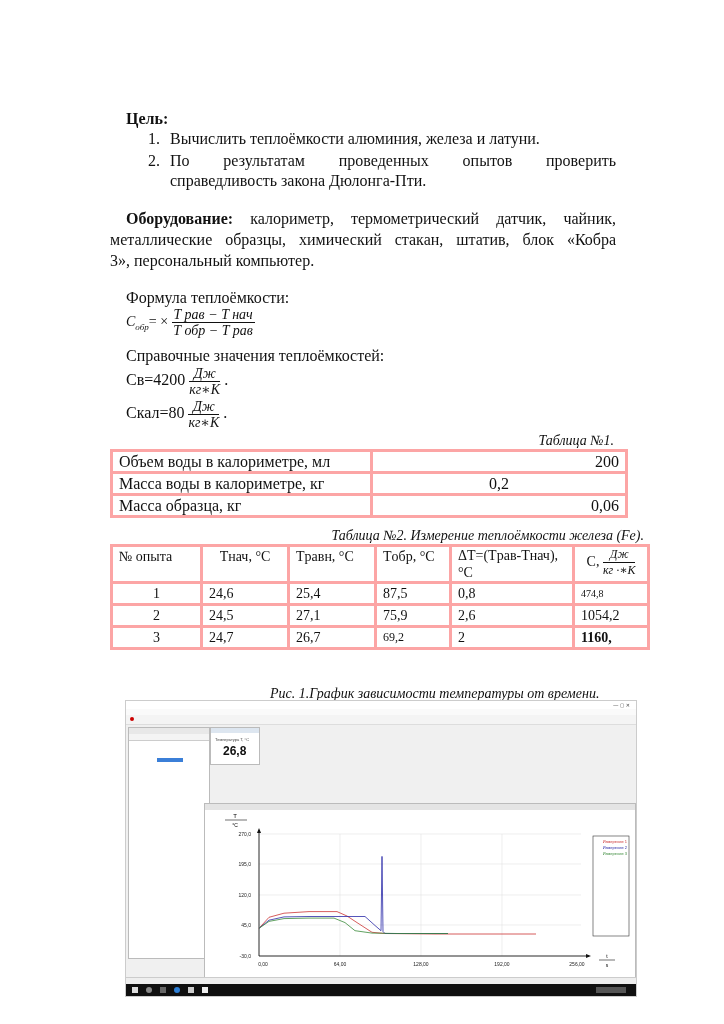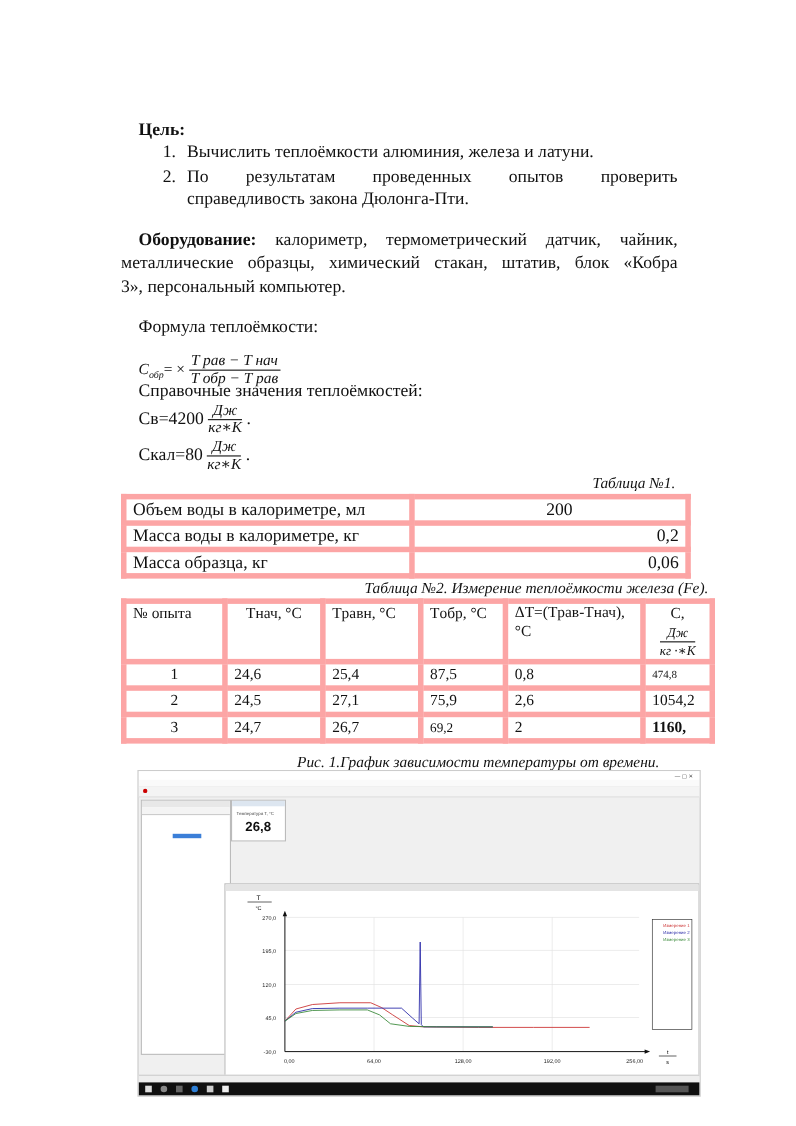--- a/index.html
+++ b/index.html
@@ -3,21 +3,21 @@
 <meta charset="utf-8">
 <style>
   html,body{margin:0;padding:0;background:#fff;}
   body{width:724px;height:1024px;position:relative;overflow:hidden;font-family:"Liberation Serif","DejaVu Serif",serif;color:#111;}
   .abs{position:absolute;}
   .t16{font-size:16px;line-height:22px;}
   .bold{font-weight:bold;}
   .ital{font-style:italic;}
   .just{text-align:justify;text-align-last:justify;}
   table.grid{border-collapse:collapse;position:absolute;}
-  table.grid td{border:5px solid #fca5a5;padding:0 6px;font-size:16px;line-height:19px;vertical-align:top;}
+  table.grid td{border:3px solid #fca5a5;padding:0 6px;font-size:16px;line-height:19px;vertical-align:top;}
   .frac{display:inline-block;vertical-align:middle;text-align:center;font-style:italic;}
   .frac .num{display:block;border-bottom:1px solid #111;padding:0 2px;line-height:15px;}
   .frac .den{display:block;line-height:15px;}
   sub{font-size:9px;}
   
   .shot{position:absolute;left:125px;top:700px;width:510px;height:295px;background:#f0f0f0;border:1px solid #ccc;font-family:"Liberation Sans",sans-serif;font-size:4px;color:#444;overflow:hidden;}
   .panel{position:absolute;background:#fff;border:1px solid #bbb;}
   .taskbar{position:absolute;left:0;bottom:0;width:510px;height:12px;background:#101010;}
   .tb-icon{position:absolute;top:3px;width:6px;height:6px;background:#aaa;}
 </style>
@@ -32,21 +32,21 @@
 <div class="abs t16" style="left:170px;top:170px;">справедливость закона Дюлонга-Пти.</div>
 
 <div class="abs t16 just" style="left:126px;top:208px;width:490px;">
   <span class="bold">Оборудование:</span>
   <span>калориметр, термометрический датчик, чайник,</span>
 </div>
 <div class="abs t16 just" style="left:110px;top:229px;width:506px;">металлические образцы, химический стакан, штатив, блок «Кобра</div>
 <div class="abs t16" style="left:110px;top:250px;">3», персональный компьютер.</div>
 
 <div class="abs t16" style="left:126px;top:287px;">Формула теплоёмкости:</div>
-<div class="abs" style="left:126px;top:307px;font-size:14px;margin-top:14px;">
+<div class="abs" style="left:126px;top:307px;font-size:14px;">
   <span class="ital">C</span><sub class="ital">обр</sub><span>=</span>
   <span>×</span>
   <span class="frac">
     <span class="num">T рав − T нач</span>
     <span class="den">T обр − T рав</span>
   </span>
 </div>
 <div class="abs t16" style="left:126px;top:345px;">Справочные значения теплоёмкостей:</div>
 <div class="abs t16" style="left:126px;top:366px;">
   <span>Cв=4200</span>
@@ -63,25 +63,25 @@
     <span class="den">кг∗K</span>
   </span>
   <span>.</span>
 </div>
 
 <div class="abs ital" style="right:110px;top:433px;font-size:14px;">Таблица №1.</div>
 <table class="grid" style="left:110px;top:449px;width:518px;">
   <tbody>
       <tr>
         <td style="width:245px;">Объем воды в калориметре, мл</td>
-        <td style="text-align:center;padding-left:23px;">200</td>
+        <td style="text-align:right;padding-left:23px;">200</td>
       </tr>
   <tr>
         <td>Масса воды в калориметре, кг</td>
-        <td style="text-align:right;">0,2</td>
+        <td style="text-align:center;">0,2</td>
       </tr>
   <tr>
         <td>Масса образца, кг</td>
         <td style="text-align:right;">0,06</td>
       </tr>
 </tbody>
   </table>
 
 <div class="abs ital" style="right:80px;top:528px;font-size:14px;">Таблица №2. Измерение теплоёмкости железа (Fe).</div>
 <table class="grid" style="left:110px;top:544px;width:540px;font-size:14px;">

